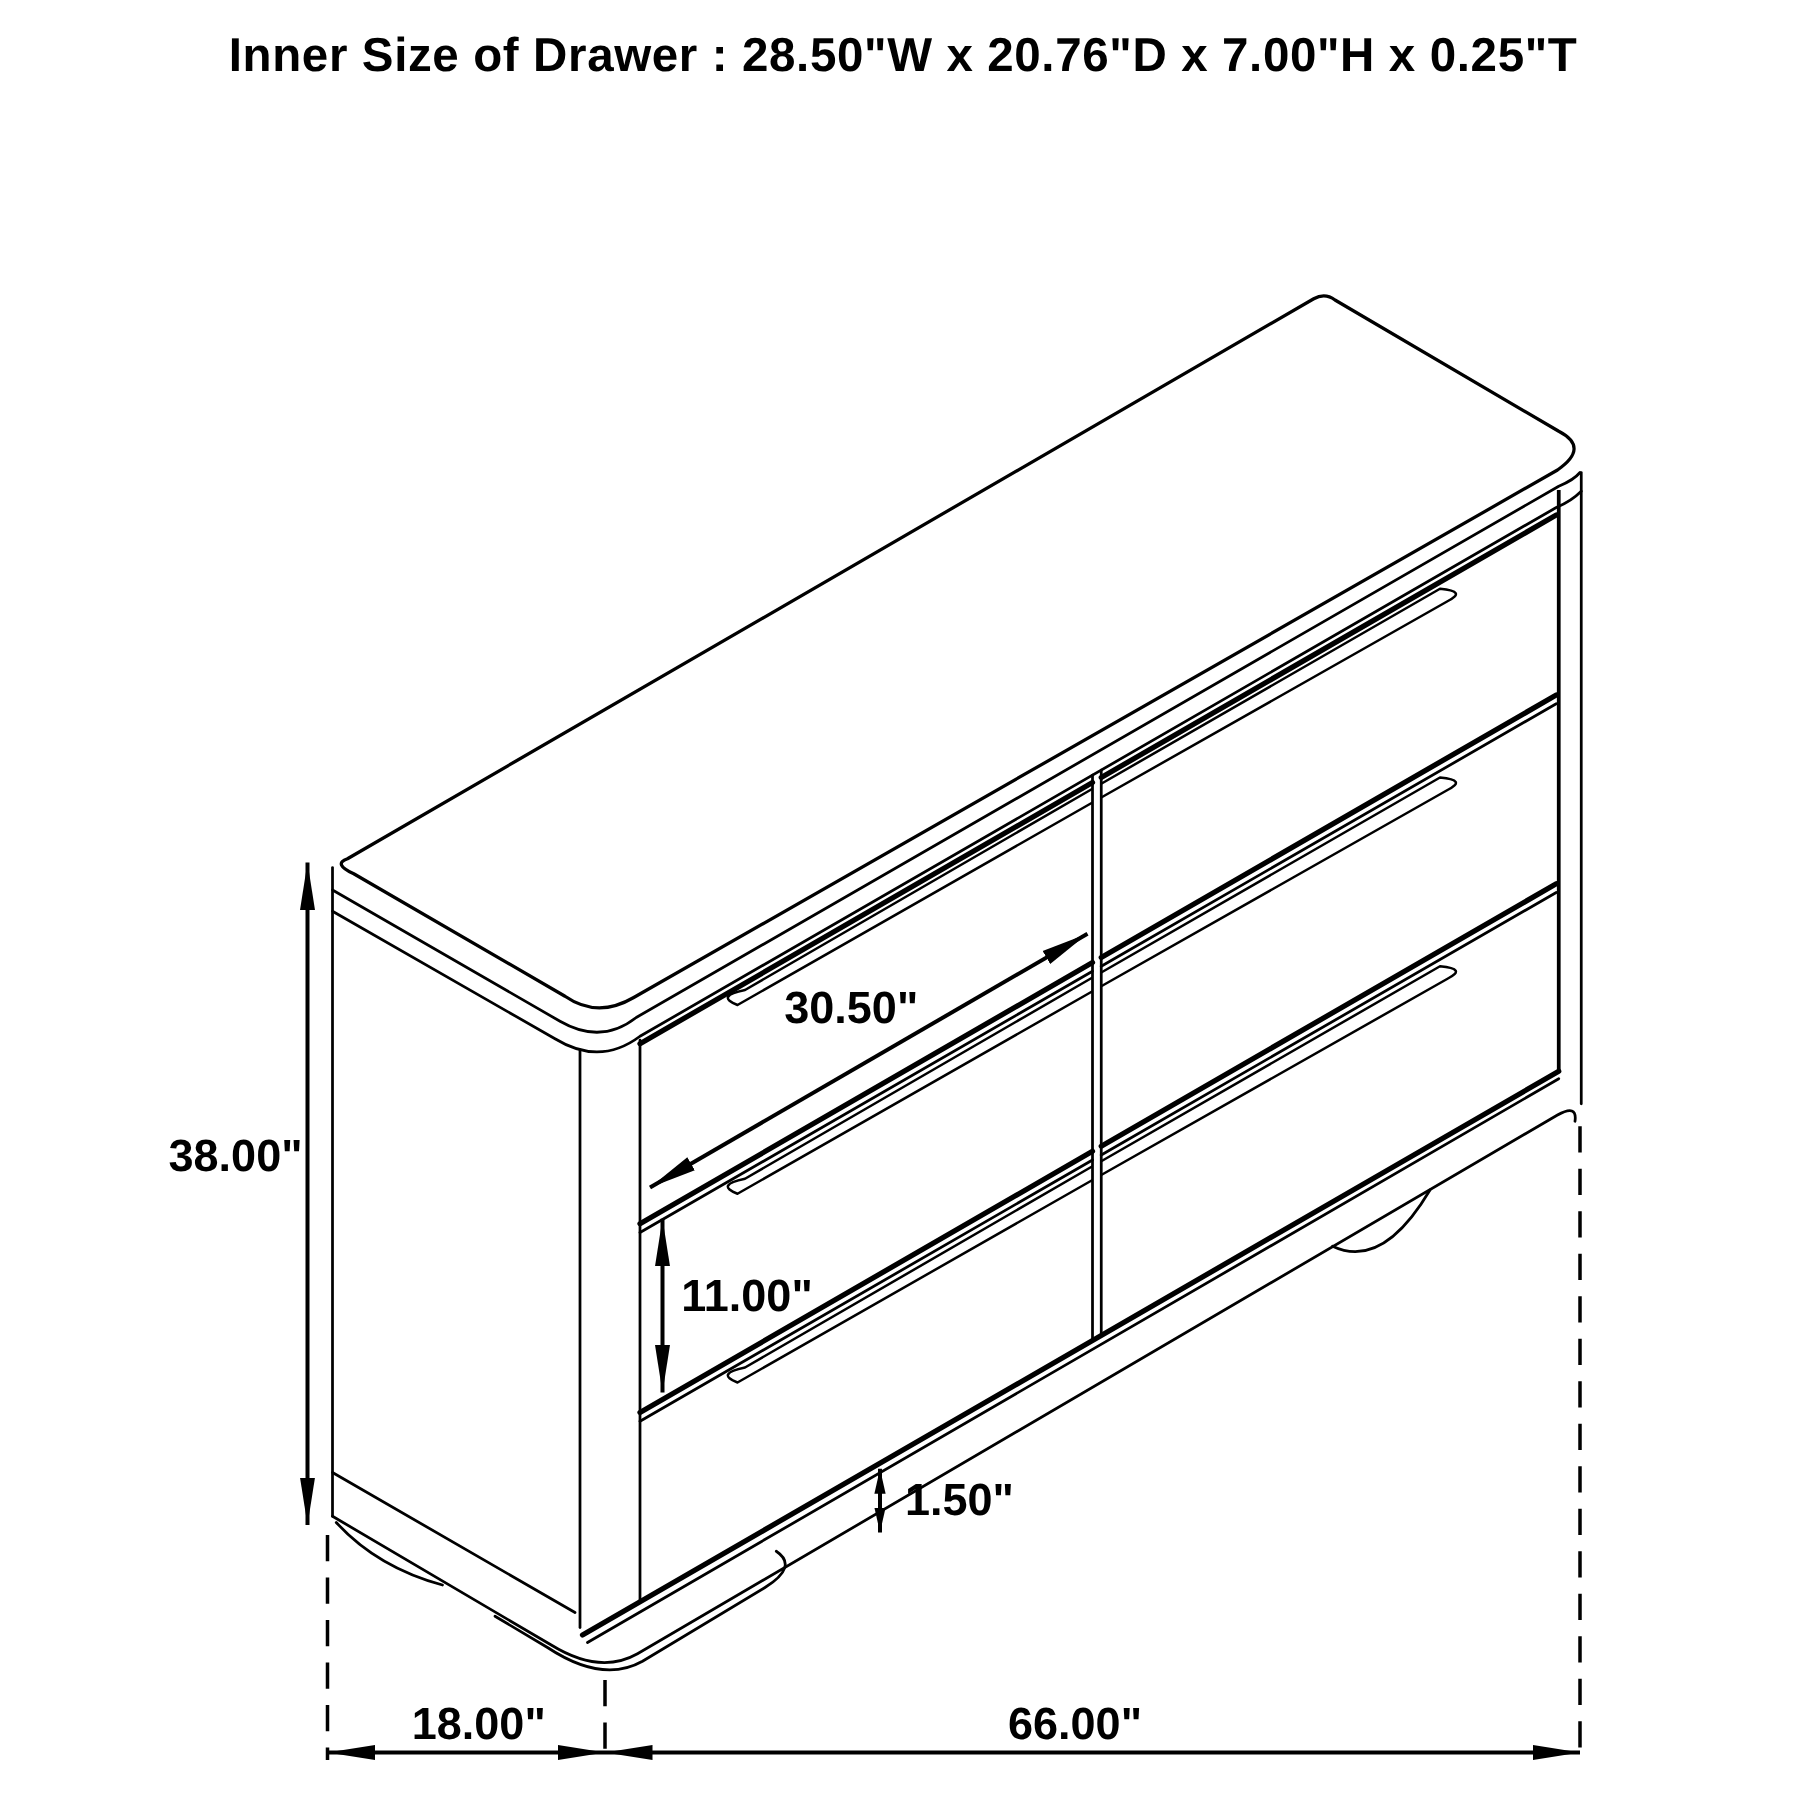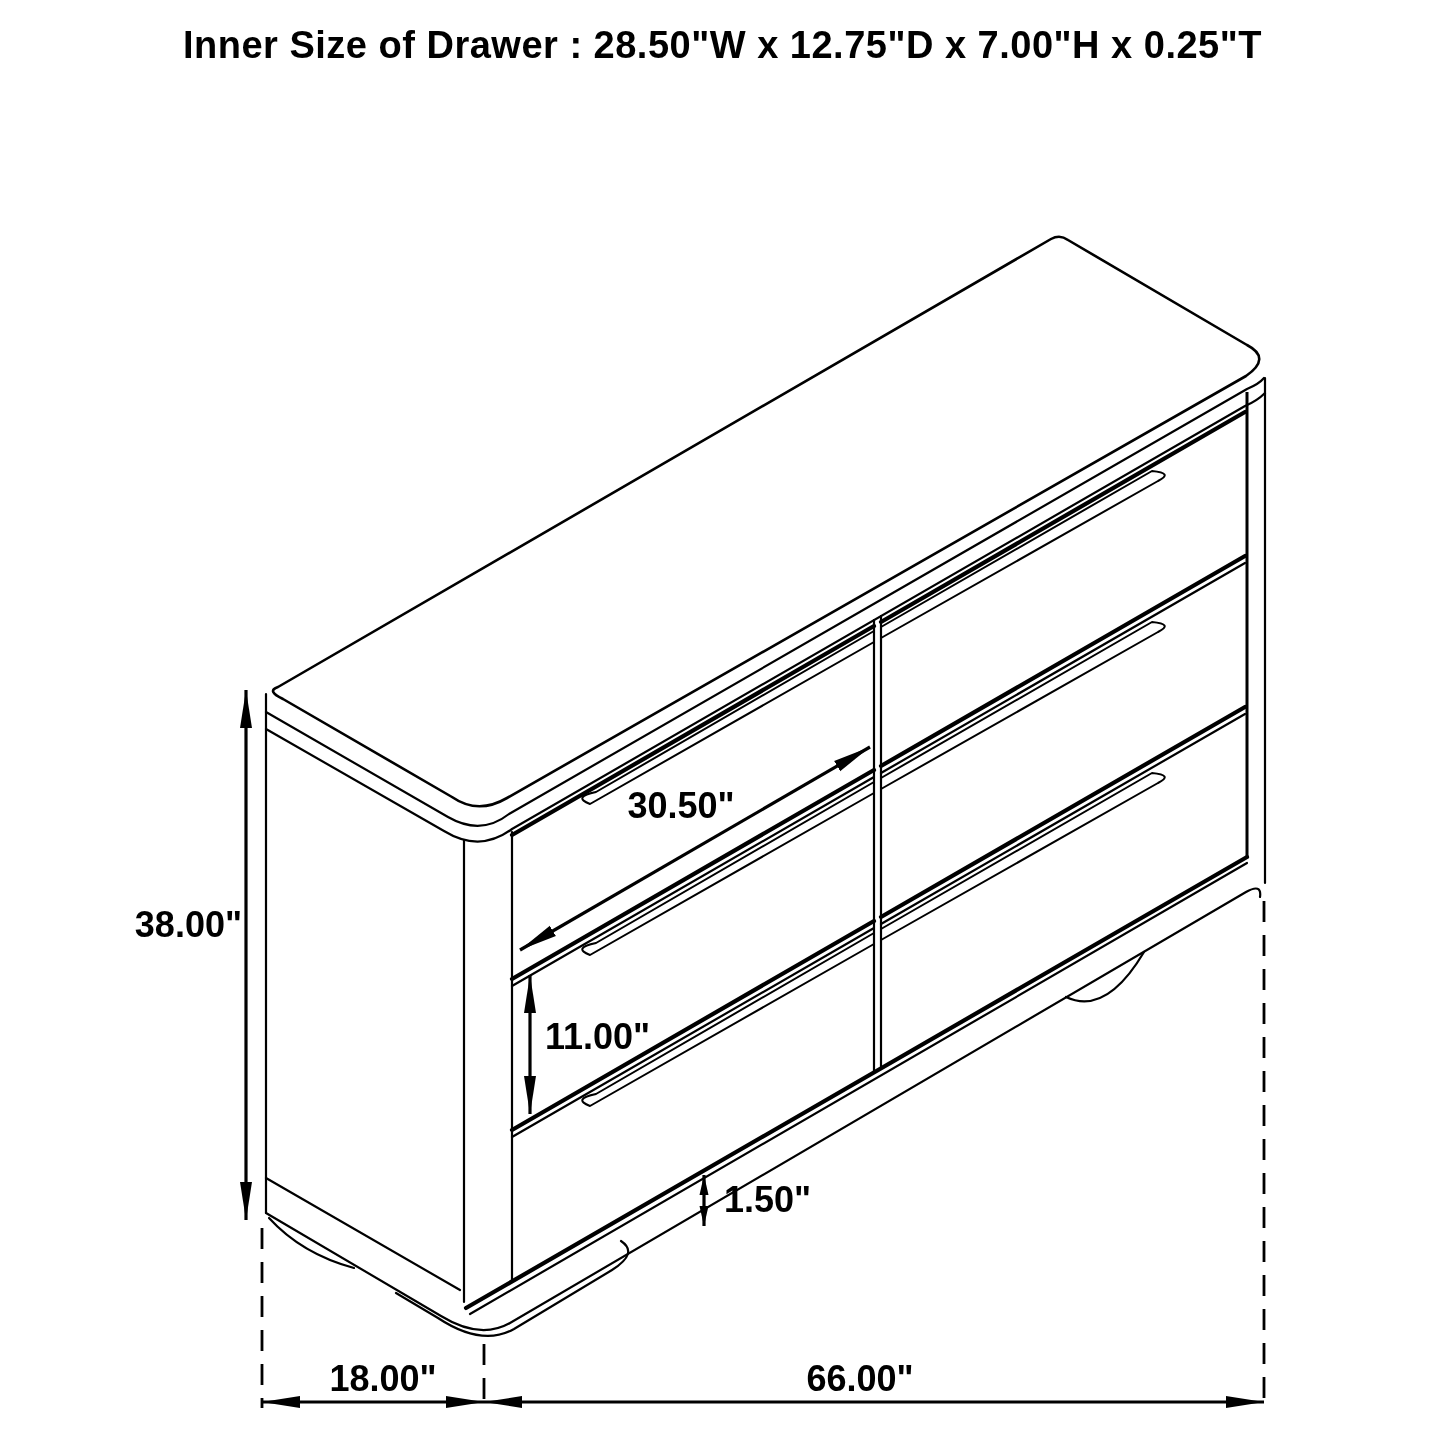--- a/index.html
+++ b/index.html
@@ -15,21 +15,21 @@
   .grv  {fill:none;stroke:#000;stroke-width:2;stroke-linejoin:round;}
   .dim  {fill:none;stroke:#000;stroke-width:3.2;}
   .dash {fill:none;stroke:#000;stroke-width:2.8;stroke-dasharray:21 13;}
   .dim-label{font:bold 36px "Liberation Sans",sans-serif;fill:#000;}
 </style>
 </head>
 <body>
 
 <div class="canvas">
 
-  <div class="title">Inner Size of Drawer : 28.50"W x 12.75"D x 7.00"H x 0.25"T</div>
+  <div class="title">Inner Size of Drawer : 28.50"W x 20.76"D x 7.00"H x 0.25"T</div>
 
   <svg viewBox="0 0 1445 1445" width="1445" height="1445">
     <defs>
       <marker id="aE" markerUnits="userSpaceOnUse" markerWidth="40" markerHeight="18" refX="38" refY="9" orient="auto">
           <path d="M0,3 L38,9 L0,15 Z" fill="#000"></path>
         </marker>
       <marker id="aS" markerUnits="userSpaceOnUse" markerWidth="40" markerHeight="18" refX="2" refY="9" orient="auto">
           <path d="M40,3 L2,9 L40,15 Z" fill="#000"></path>
         </marker>
       <marker id="aEs" markerUnits="userSpaceOnUse" markerWidth="24" markerHeight="14" refX="20" refY="7" orient="auto">

